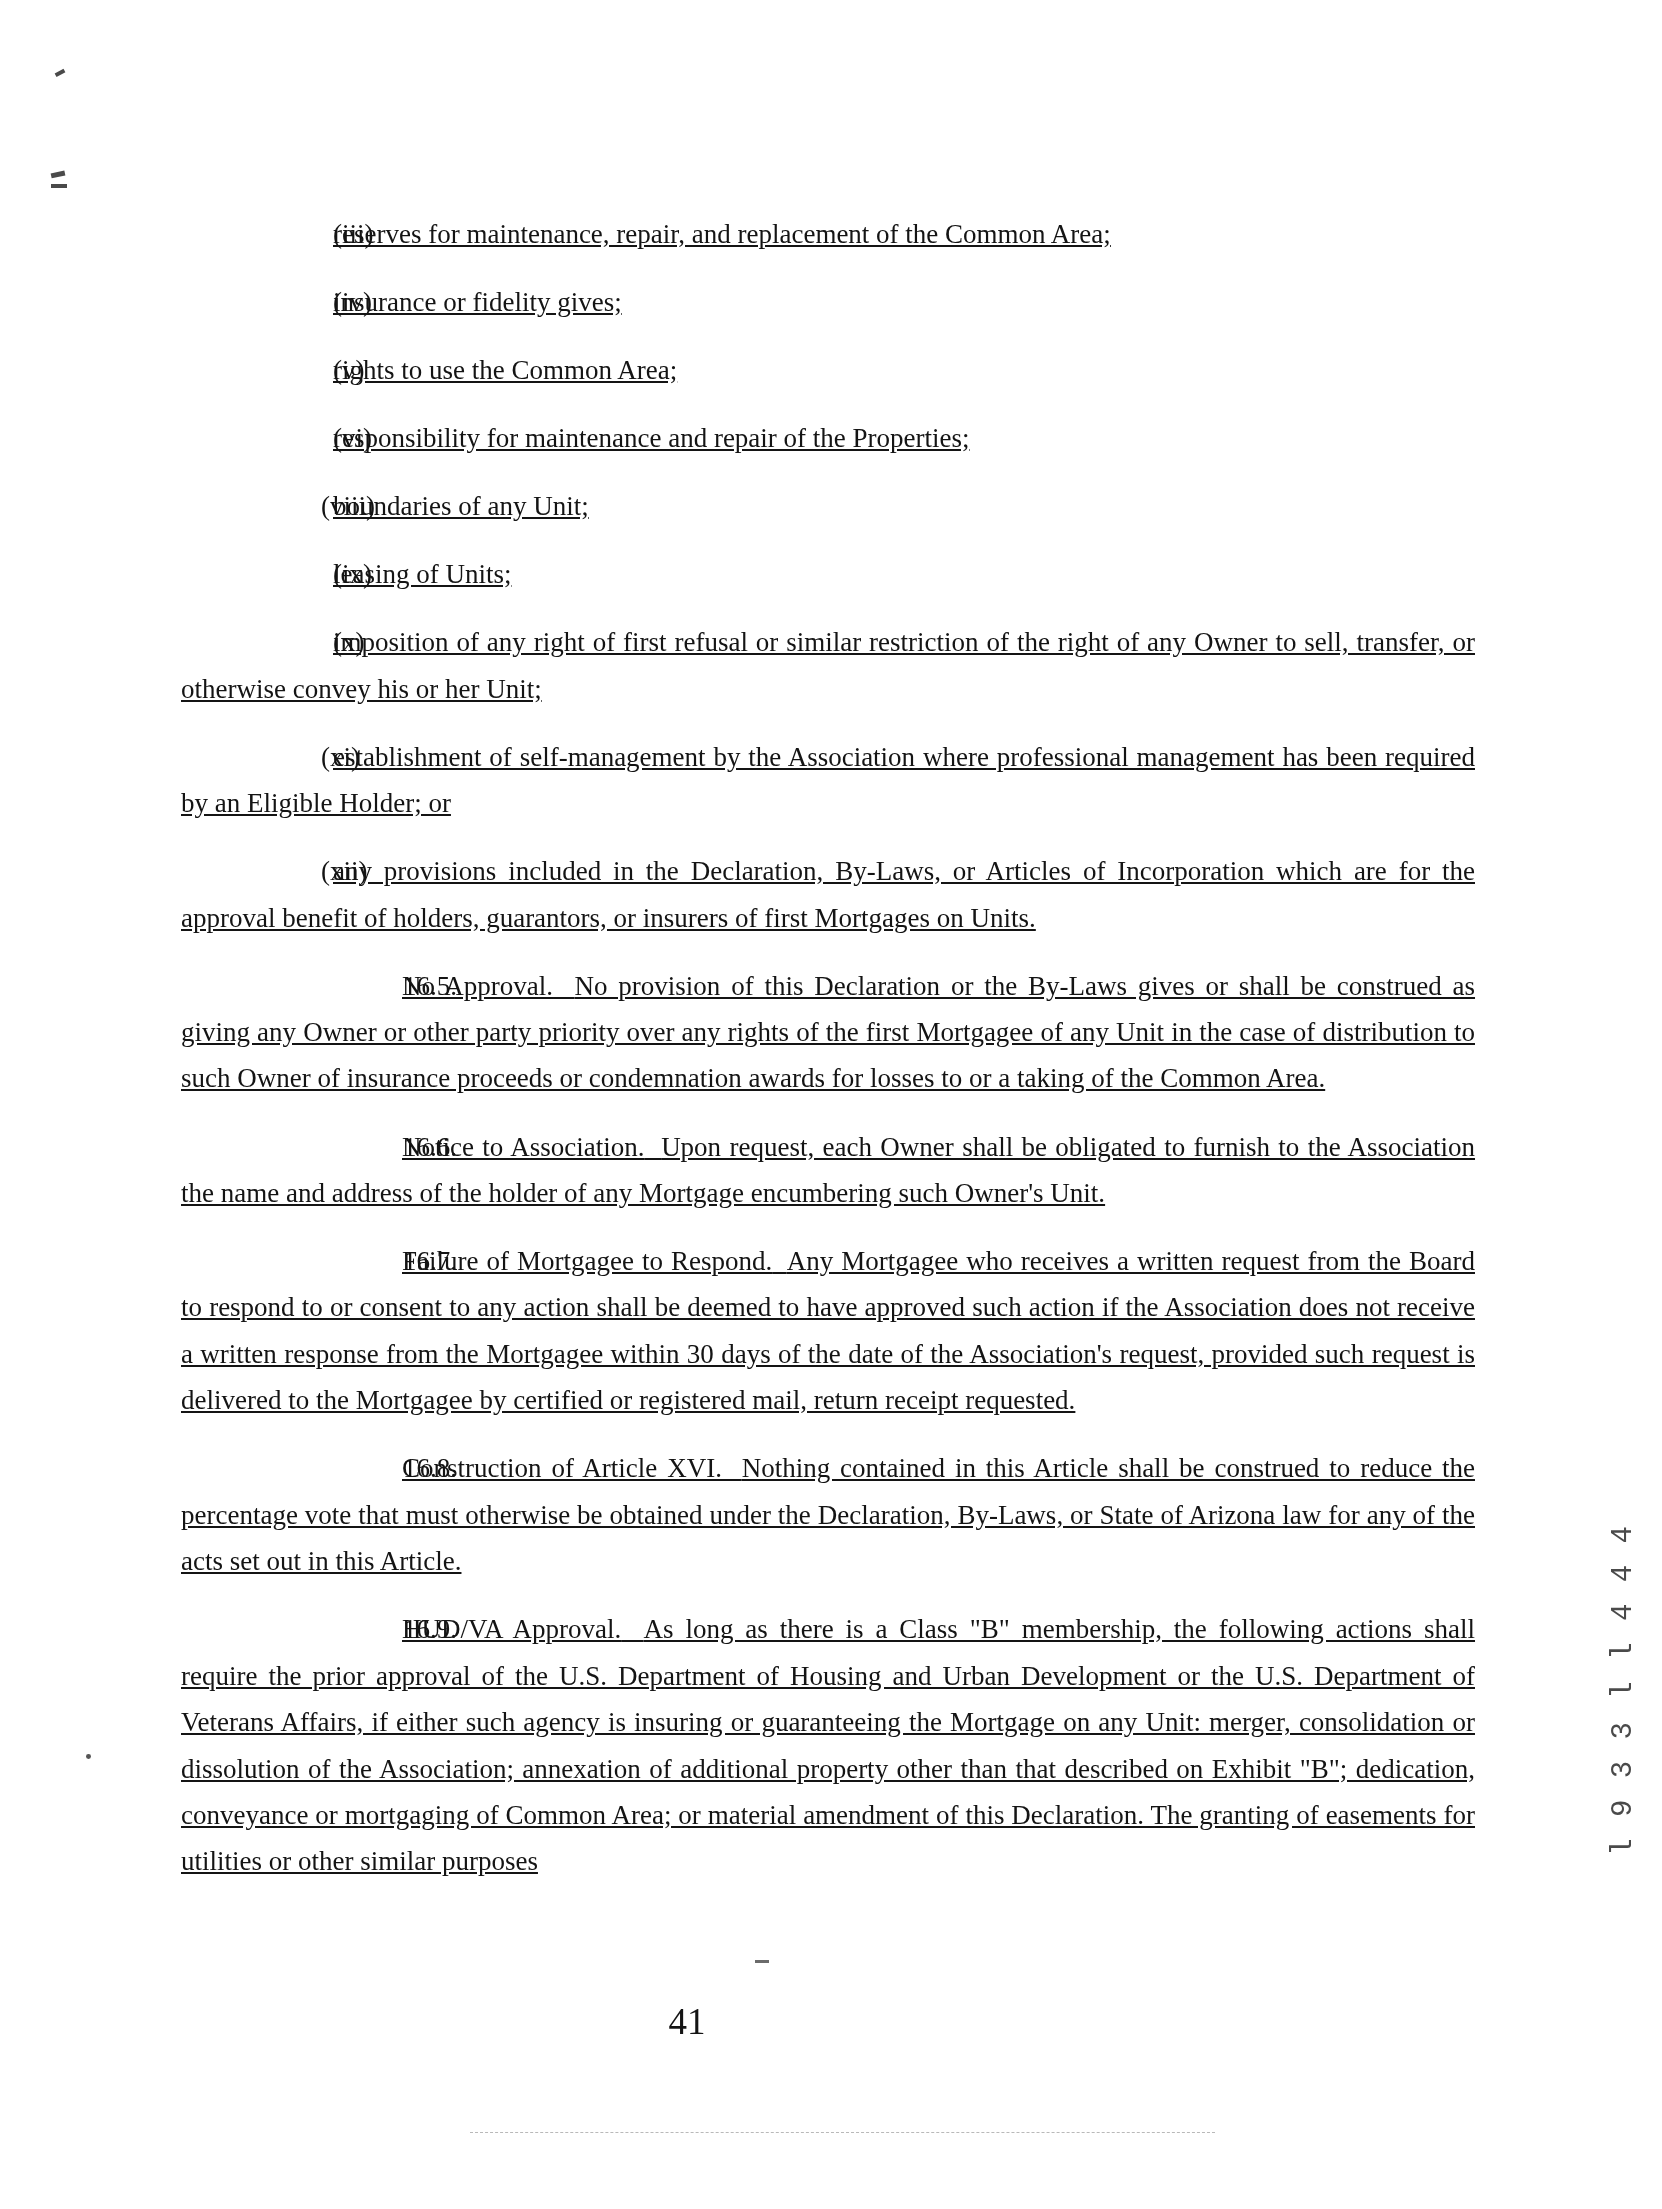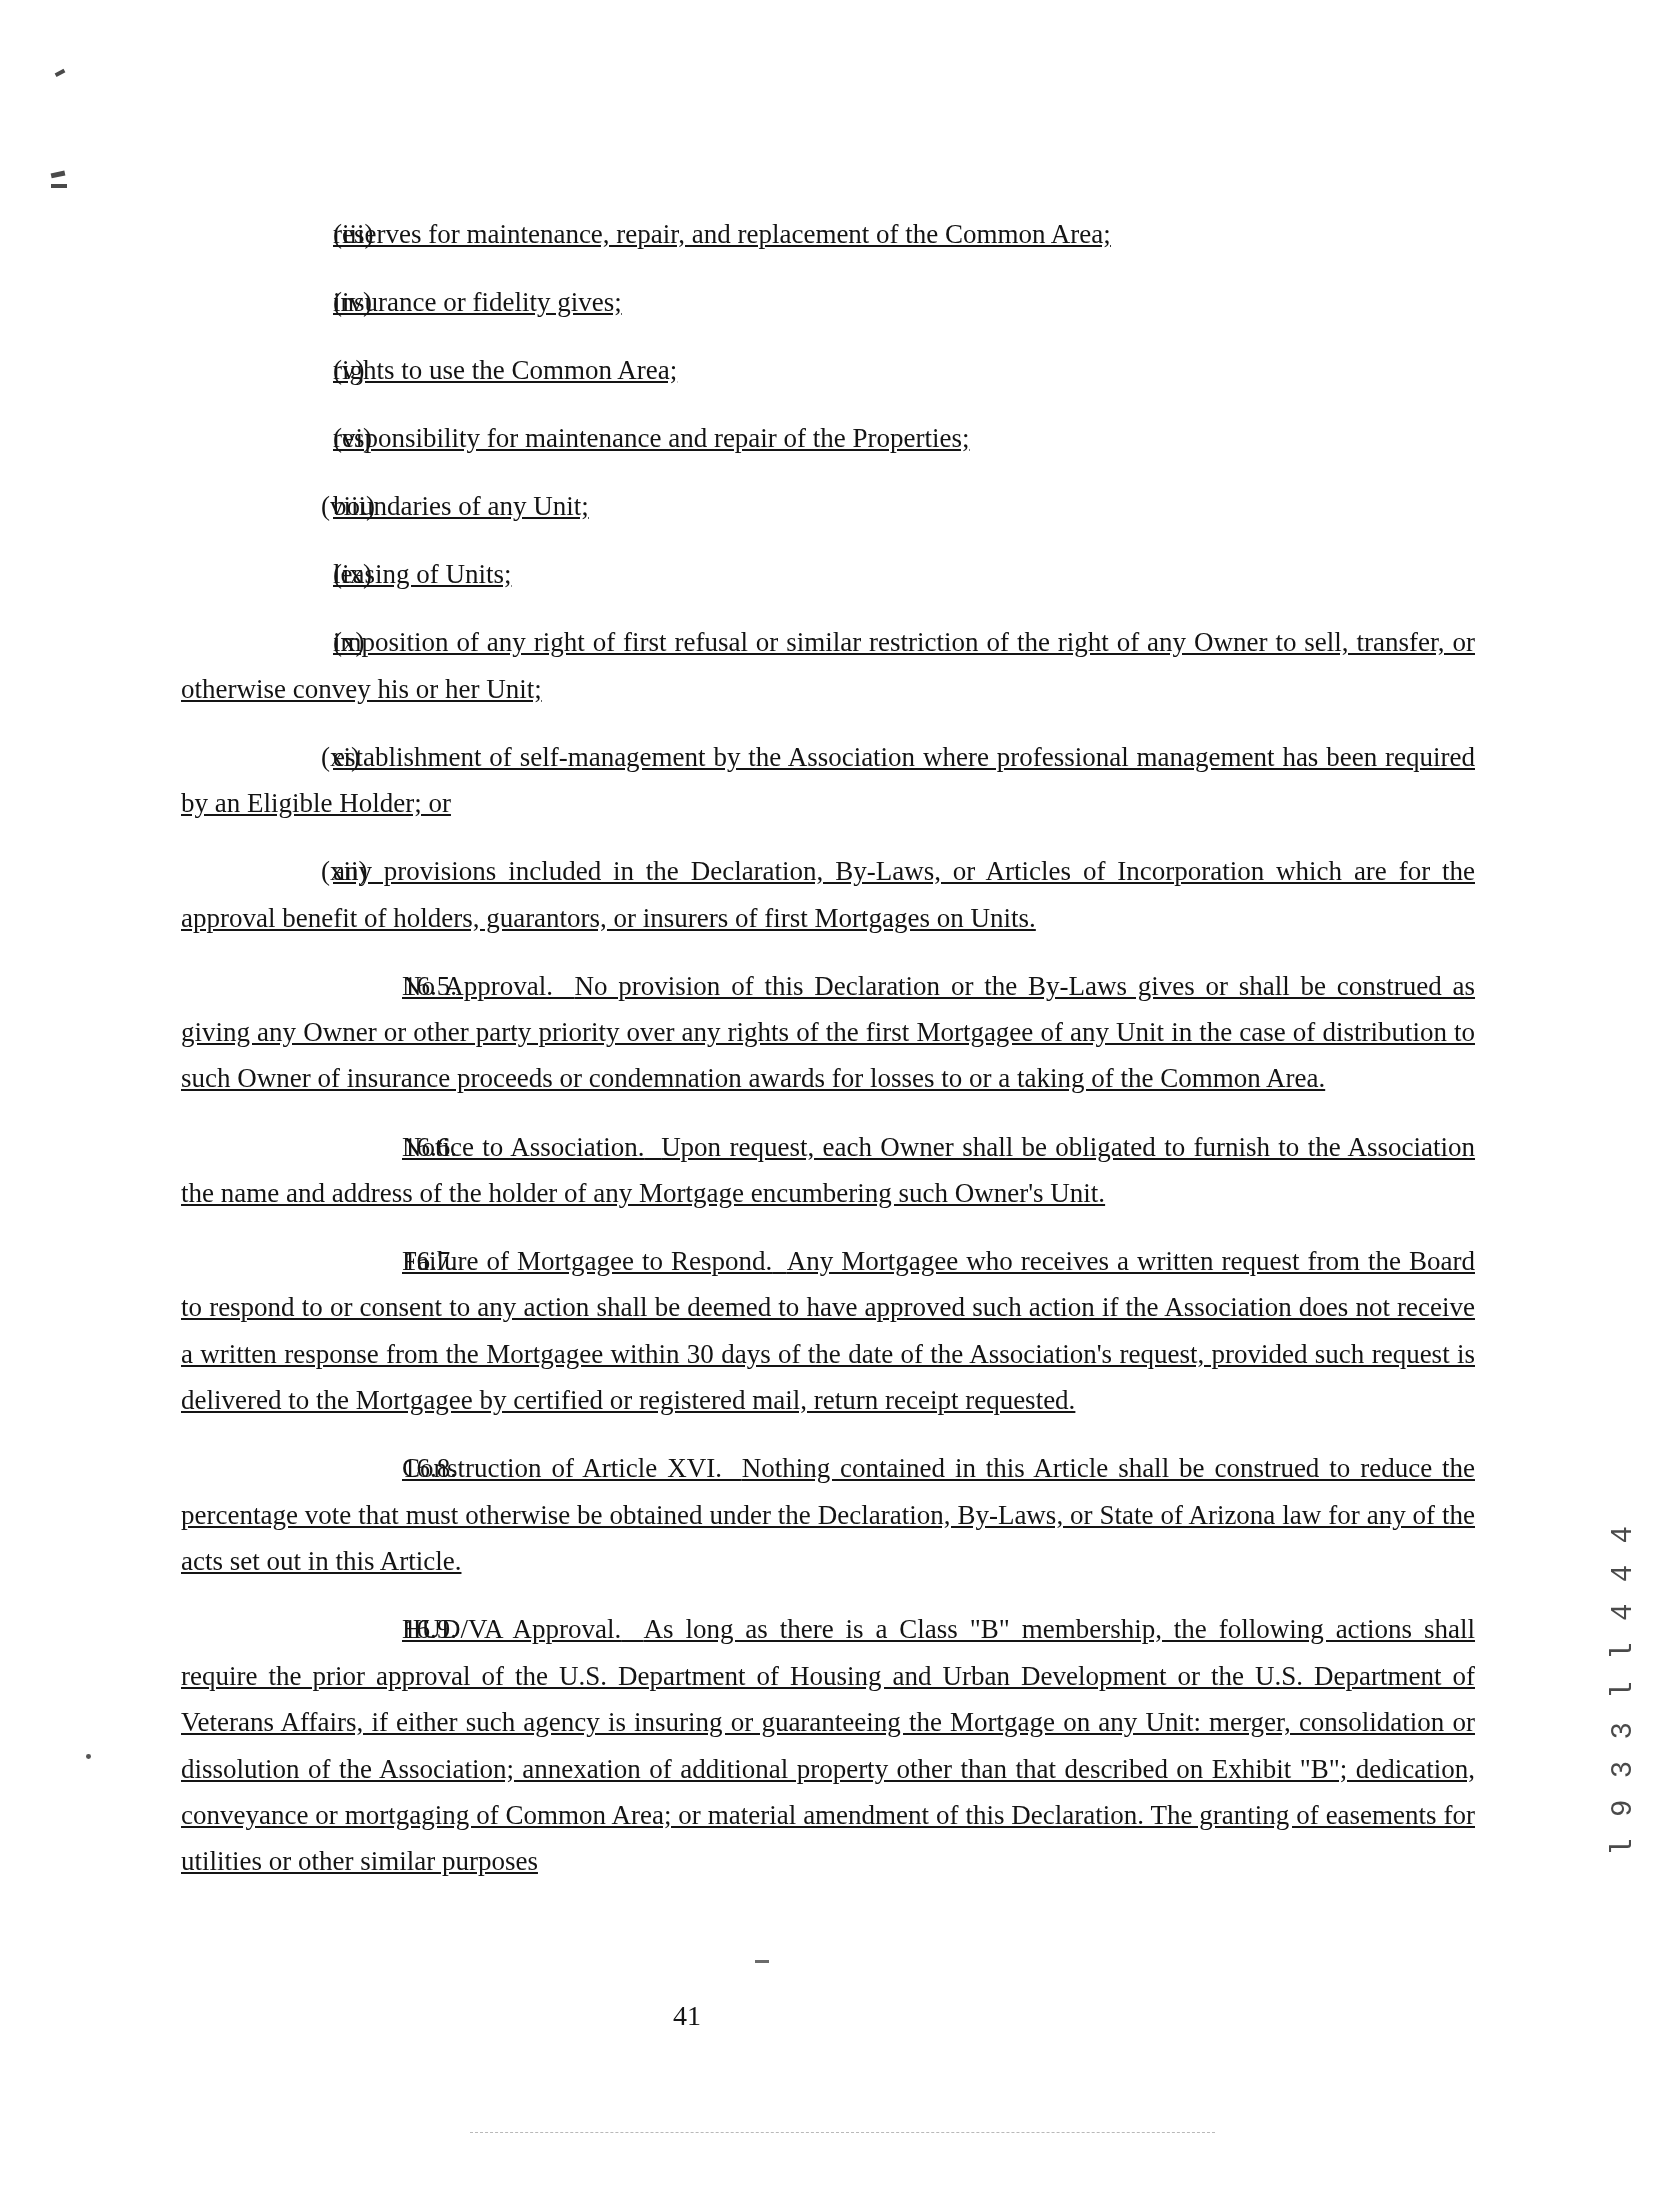--- a/index.html
+++ b/index.html
@@ -74,21 +74,21 @@
   }
   .u {
     text-decoration: underline;
   }
   .page-number {
     position: absolute;
     left: 0;
     top: 2000px;
     width: 1374px;
     text-align: center;
-    font-size: 28px;
+    font-size: 37px;
     color: #141414;
     font-family: "Liberation Serif", serif;
   }
   .dash-mark {
     position: absolute;
     left: 755px;
     top: 1960px;
     width: 13.7px;
     height: 2.9px;
     background: #6b6b6b;

